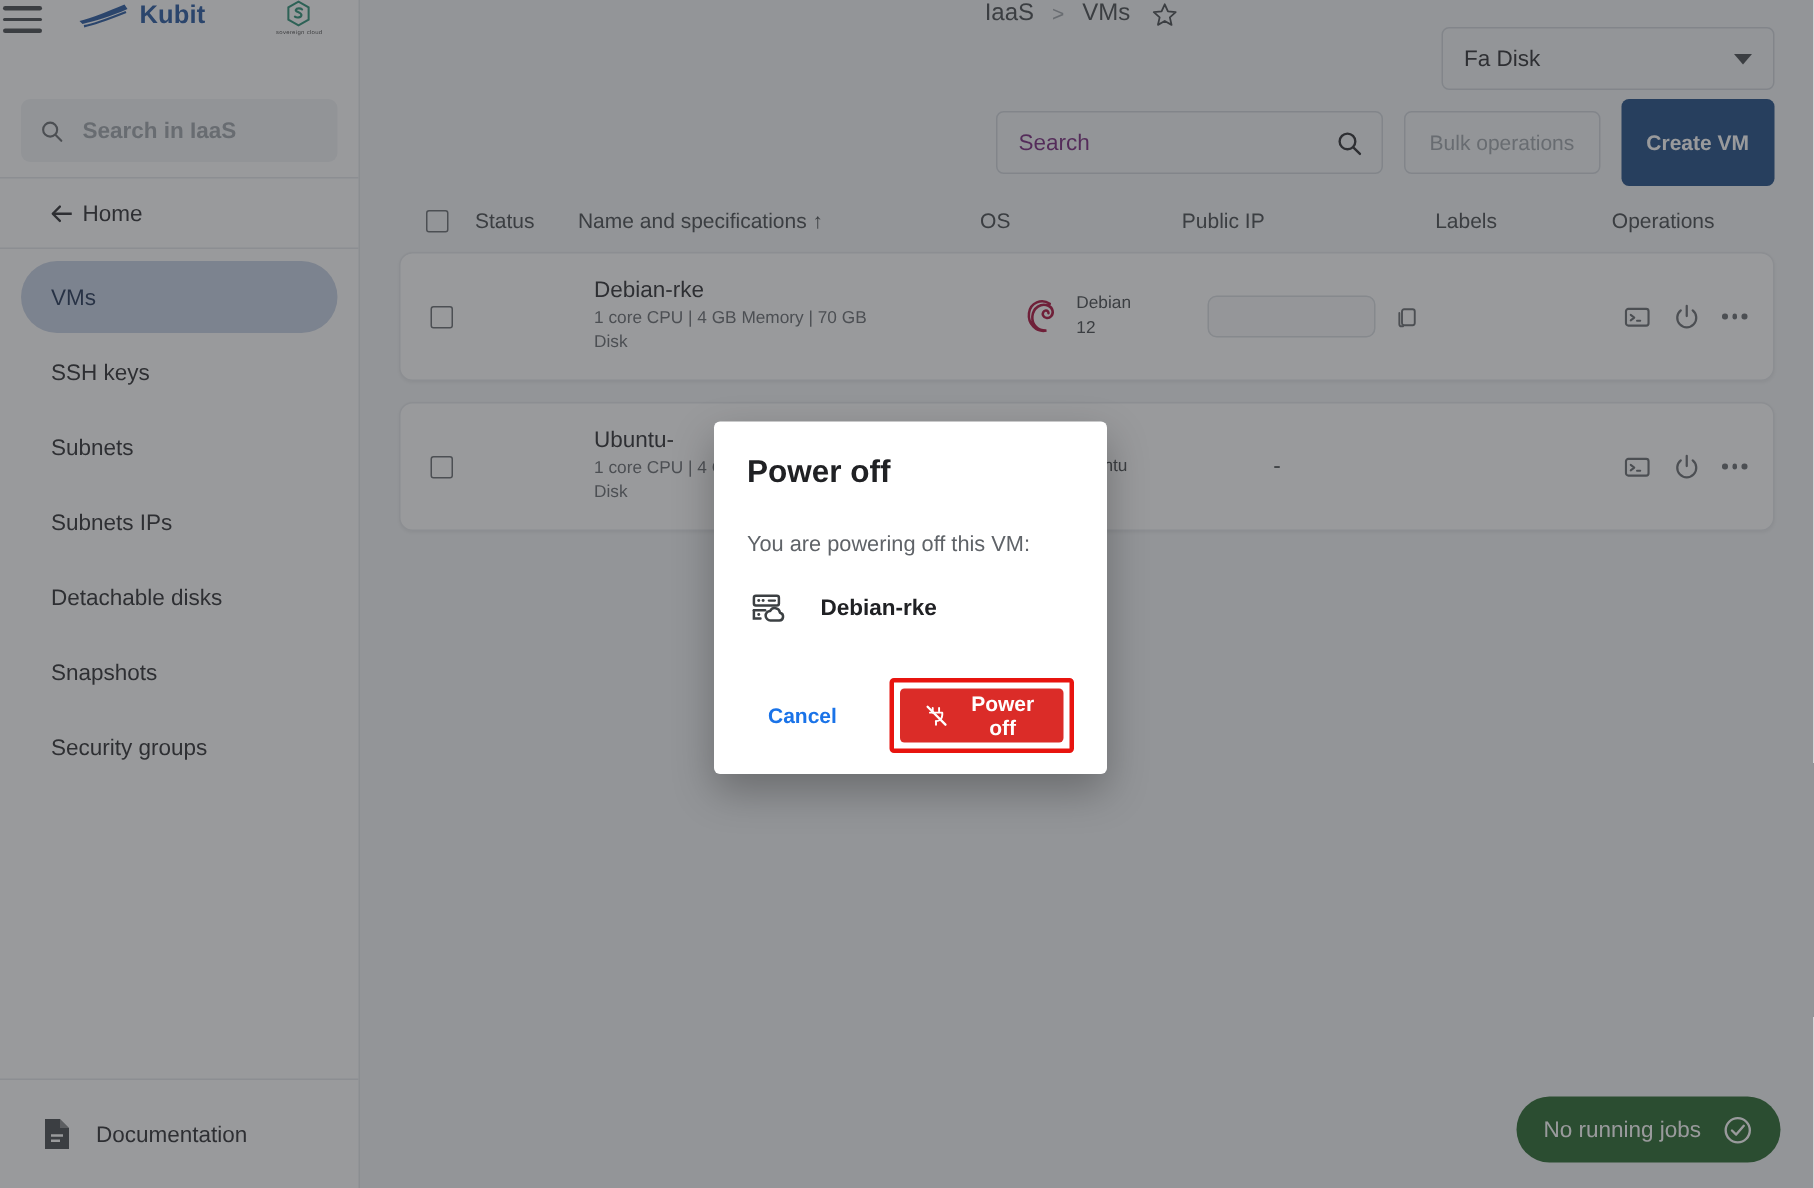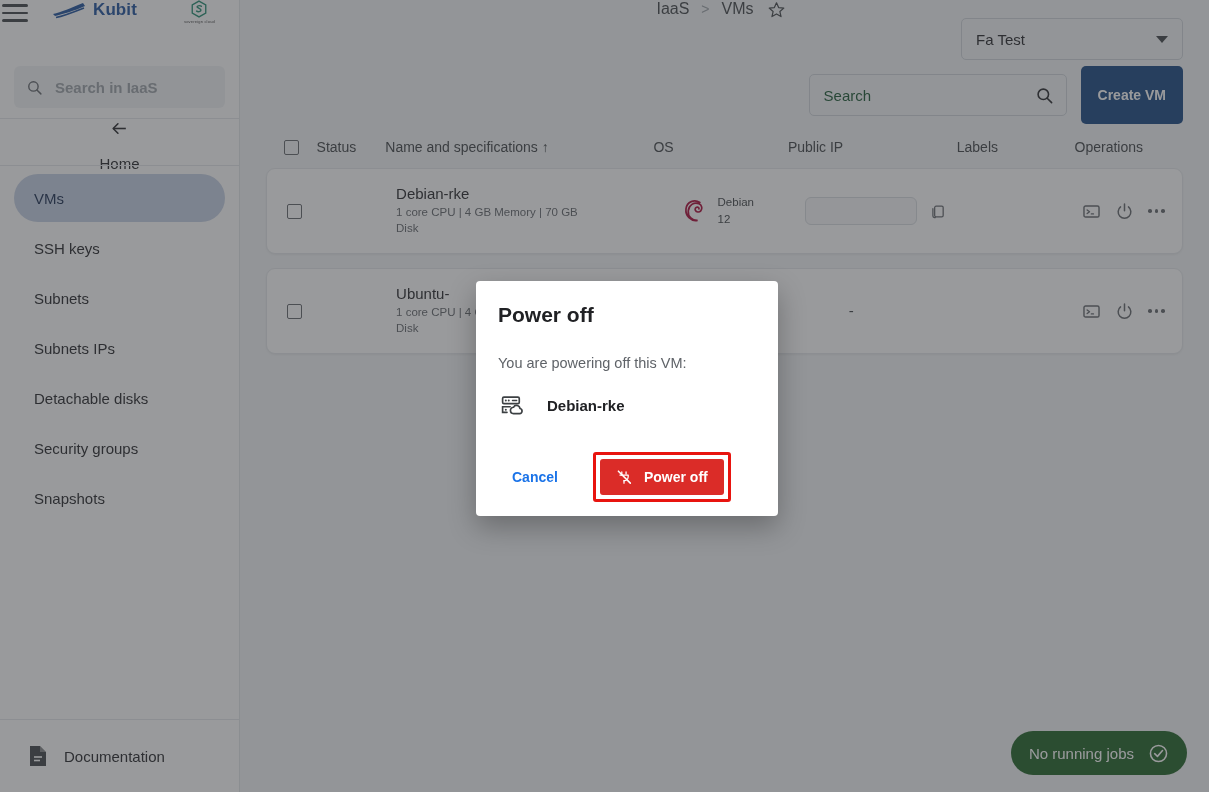--- a/index.html
+++ b/index.html
@@ -92,27 +92,26 @@
   .sb-search-text {
     color: #9aa0a6;
     font-size: 15px;
   }
   .sb-divider {
     height: 1px;
     background: #e4e7ea;
     margin: 0 0 0 0;
   }
   .sb-home {
-    display: flex; align-items: center; gap: 17px;
-    padding: 0 20px;
+    display: flex; align-items: center; gap: 4px;
+    padding: 0 32px;
     height: 46px;
     font-size: 15px;
     color: #202124;
     cursor: pointer;
-    flex-direction: column;
   }
   .nav {
     padding: 8px 14px 0 14px;
     display: flex; flex-direction: column;
     gap: 2px;
     flex: 1 1 auto;
   }
   .nav-item {
     height: 48px;
     display: flex; align-items: center;
@@ -194,21 +193,21 @@
   }
   .search-box {
     width: 258px; height: 42px;
     border: 1px solid #cfd4da;
     border-radius: 5px;
     display: flex; align-items: center;
     padding: 0 12px 0 14px;
     box-sizing: border-box;
     background: transparent;
   }
-  .search-box .ph { color: #14532d; font-size: 15px; flex: 1; }
+  .search-box .ph { color: #701a75; font-size: 15px; flex: 1; }
   .btn-outline {
     height: 42px;
     padding: 0 16px;
     border: 1px solid #cfd4da;
     border-radius: 5px;
     background: transparent;
     color: #9aa0a6;
     font-size: 14px;
     display: flex; align-items: center;
     cursor: default;
@@ -318,21 +317,21 @@
 
   
   .scrim {
     position: absolute; inset: 0;
     background: rgba(60,62,66,.52);
     z-index: 50;
   }
   .dialog {
     position: absolute;
     left: 476px; top: 281px;
-    width: 302px;
+    width: 262px;
     background: #ffffff;
     border-radius: 4px;
     box-shadow: 0 11px 28px rgba(0,0,0,.28);
     z-index: 60;
     padding: 22px 22px 14px 22px;
     box-sizing: border-box;
   }
   .dlg-title {
     font-size: 21px;
     font-weight: bold;
@@ -450,24 +449,24 @@
         <div class="nav-item">
           <span>Subnets</span>
         </div>
         <div class="nav-item">
           <span>Subnets IPs</span>
         </div>
         <div class="nav-item">
           <span>Detachable disks</span>
         </div>
         <div class="nav-item">
+          <span>Snapshots</span>
+        </div>
+        <div class="nav-item">
           <span>Security groups</span>
-        </div>
-        <div class="nav-item">
-          <span>Snapshots</span>
         </div>
       </nav>
 
       <div class="sb-bottom">
         <span class="icon">
           <svg width="20" height="22" viewBox="0 0 20 22">
             <path d="M2 1 H12 L18 7 V21 H2 Z" fill="#3c4043"></path>
             <path d="M12 1 V7 H18" fill="#ffffff" opacity=".35"></path>
             <line x1="6" y1="12" x2="14" y2="12" stroke="#ffffff" stroke-width="1.6"></line>
             <line x1="6" y1="15.5" x2="12" y2="15.5" stroke="#ffffff" stroke-width="1.6"></line>
@@ -485,35 +484,36 @@
           <span class="crumb-sep">&gt;</span>
           <span class="crumb">VMs</span>
           <span class="star icon">
             <svg width="17" height="17" viewBox="0 0 24 24">
               <polygon points="12,2.6 15,9.3 22.3,10 16.8,14.9 18.4,22 12,18.3 5.6,22 7.2,14.9 1.7,10 9,9.3" fill="none" stroke="#3c4043" stroke-width="1.7" stroke-linejoin="round"></polygon>
             </svg>
           </span>
         </div>
 
         <div class="project-select">
-          <span>Fa Test</span>
+          <span>Fa Disk</span>
           <span class="caret"></span>
         </div>
       </div>
 
       <div class="toolbar">
         <div class="search-box">
           <span class="ph">Search</span>
           <span class="icon">
             <svg width="19" height="19" viewBox="0 0 24 24">
               <circle cx="10.5" cy="10.5" r="6.6" fill="none" stroke="#202124" stroke-width="2"></circle>
               <line x1="15.4" y1="15.4" x2="21" y2="21" stroke="#202124" stroke-width="2" stroke-linecap="round"></line>
             </svg>
           </span>
         </div>
+        <button class="btn-outline">Bulk operations</button>
         <button class="btn-primary">Create VM</button>
       </div>
 
       <div class="table-wrap">
 
         <div class="thead">
           <div class="col-check">
             <span class="cbox"></span>
           </div>
           <div class="col-status">Status</div>

